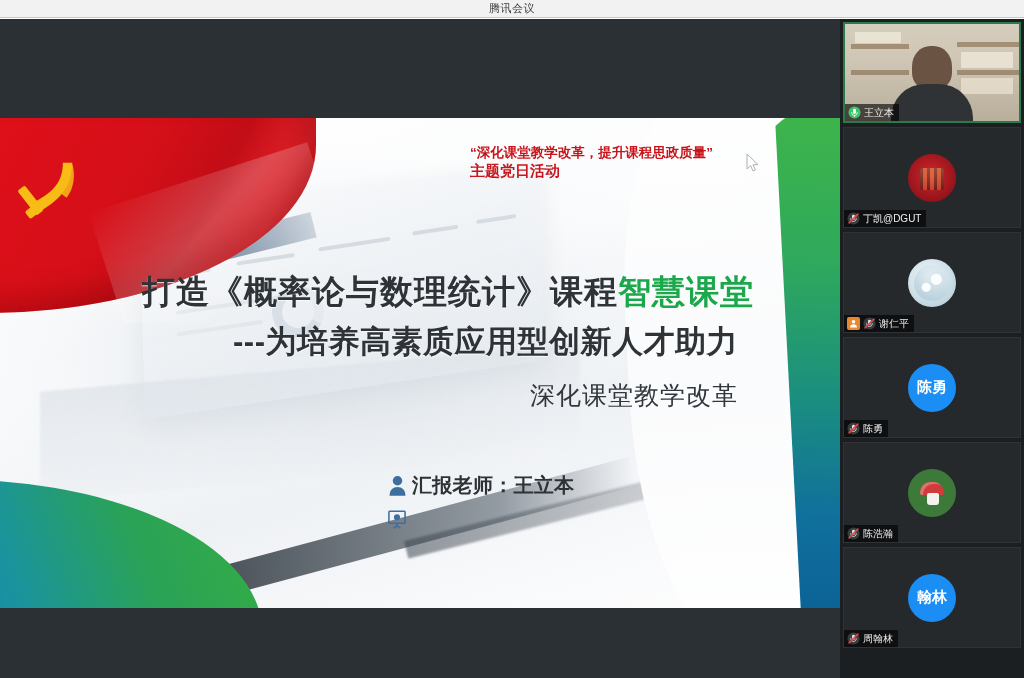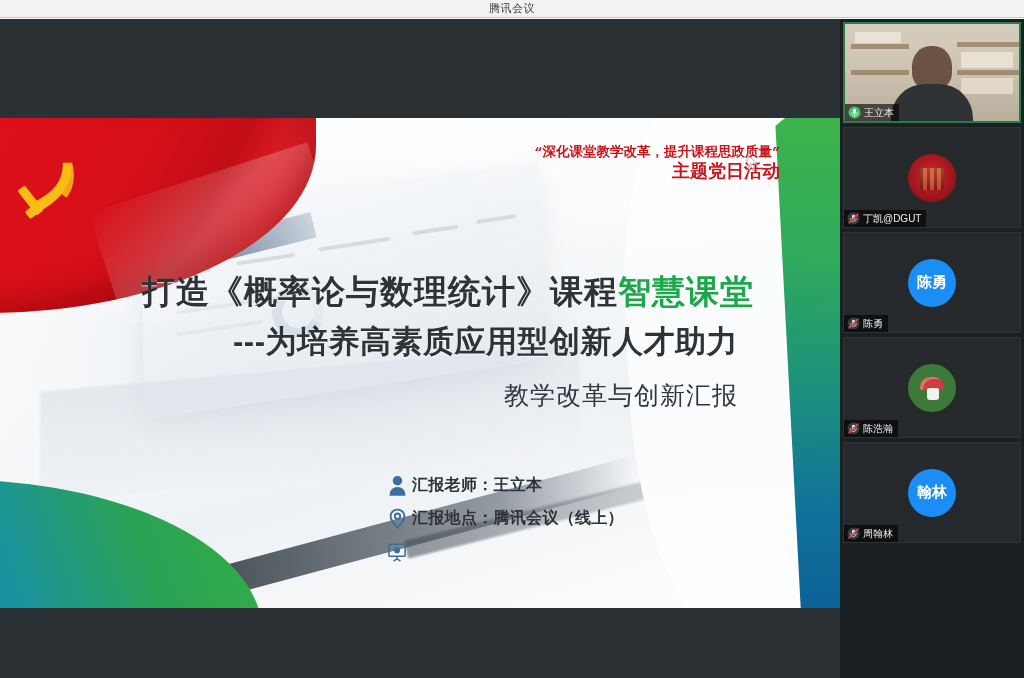--- a/index.html
+++ b/index.html
@@ -116,24 +116,24 @@
   .wave-left {
     position: absolute; left: -70px; bottom: -36px; width: 330px; height: 170px;
     background: linear-gradient(72deg, #1283a8 0%, #1a93a0 26%, #2aa257 62%, #35ae44 100%);
     border-top-right-radius: 100% 96%;
     transform: rotate(-2deg);
   }
 
   
   .red-head {
     position: absolute; left: 470px; top: 26px; width: 310px;
-    text-align: right; line-height: 1.28; font-family: Liberation Mono, monospace;
+    text-align: left; line-height: 1.28;
   }
   .red-head .l1 { font-size: 13.5px; font-weight: 700; color: #c8151c; white-space: nowrap; }
-  .red-head .l2 { font-size: 18px; font-weight: 700; color: #c8151c; }
+  .red-head .l2 { font-size: 15px; font-weight: 700; color: #c8151c; }
 
   
   .title-block { position: absolute; left: 0; top: 152px; width: 800px; }
   .t-line1 {
     font-size: 33px; font-weight: 700; color: #2e3338; letter-spacing: 1px;
     text-align: left; padding-left: 142px; white-space: nowrap;
     text-shadow: 0 1px 1px rgba(255,255,255,.8);
     font-family: Liberation Serif, serif;
   }
   .t-line1 .accent { color: #1aa84a; }
@@ -144,21 +144,21 @@
   }
   .t-line3 {
     font-size: 25px; font-weight: 400; color: #31373d; letter-spacing: 1px;
     text-align: right; padding-right: 62px; margin-top: 16px; white-space: nowrap;
   }
 
   
   .info-block { position: absolute; left: 382px; top: 351px; }
   .info-row { display: flex; align-items: center; height: 33px; }
   .info-ico { width: 30px; height: 26px; display: flex; align-items: center; justify-content: center; }
-  .info-txt { font-size: 16px; font-weight: 700; color: #2d3237; white-space: nowrap; letter-spacing: .3px; text-align: right; }
+  .info-txt { font-size: 20px; font-weight: 700; color: #2d3237; white-space: nowrap; letter-spacing: .3px; text-align: right; }
 
   
   .cursor { position: absolute; left: 746px; top: 134px; width: 14px; height: 20px; opacity: .55; }
 
   
   .strip {
     position: absolute; left: 840px; top: 19px; width: 184px; height: 659px;
     background: #1c1f22; padding: 3px 3px 0 3px;
   }
   .tile {
@@ -282,44 +282,35 @@
       <div class="red-head">
         <div class="l1">“深化课堂教学改革，提升课程思政质量”</div>
         <div class="l2">主题党日活动</div>
       </div>
 
       <div class="title-block">
         <div class="t-line1">
           <span>打造《概率论与数理统计》课程</span><span class="accent">智慧课堂</span>
         </div>
         <div class="t-line2">---为培养高素质应用型创新人才助力</div>
-        <div class="t-line3">教学改革与创新汇报</div>
+        <div class="t-line3">深化课堂教学改革</div>
       </div>
 
       <div class="info-block">
 
         <div class="info-row">
           <span class="info-ico">
             <svg width="19" height="21" viewBox="0 0 24 26" fill="#3c6e9e">
               <circle cx="12" cy="7" r="6"></circle>
               <path d="M2 26 C2 18.5 6.5 15 12 15 C17.5 15 22 18.5 22 26 Z"></path>
             </svg>
           </span>
           <span class="info-txt">汇报老师：王立本</span>
         </div>
 
-        <div class="info-row">
-          <span class="info-ico">
-            <svg width="19" height="22" viewBox="0 0 24 28" fill="none" stroke="#3c6e9e" stroke-width="2.4">
-              <path d="M12 2 C7 2 3.2 5.8 3.2 10.6 C3.2 16.4 12 25 12 25 C12 25 20.8 16.4 20.8 10.6 C20.8 5.8 17 2 12 2 Z"></path>
-              <circle cx="12" cy="10.4" r="3.4"></circle>
-            </svg>
-          </span>
-          <span class="info-txt">汇报地点：腾讯会议（线上）</span>
-        </div>
 
         <div class="info-row">
           <span class="info-ico">
             <svg width="20" height="20" viewBox="0 0 26 26" fill="none" stroke="#3c6e9e" stroke-width="2">
               <rect x="2.5" y="3" width="21" height="15.5" rx="1"></rect>
               <circle cx="13" cy="10.7" r="4" fill="#3c6e9e" stroke="none"></circle>
               <path d="M13 22 L13 18.5 M13 22 L8.5 25 M13 22 L17.5 25" stroke-width="2"></path>
             </svg>
           </span>
         </div>
@@ -363,20 +354,38 @@
         <svg class="mic" viewBox="0 0 16 16">
           <circle cx="8" cy="8" r="7.4" fill="#3a3d40"></circle>
           <rect x="6.2" y="3.3" width="3.6" height="6.4" rx="1.8" fill="#e6e6e6"></rect>
           <path d="M4.6 8.2 C4.6 10.4 6.1 11.6 8 11.6 C9.9 11.6 11.4 10.4 11.4 8.2" stroke="#e6e6e6" stroke-width="1.1" fill="none" stroke-linecap="round"></path>
           <line x1="2.6" y1="13.4" x2="13.4" y2="2.6" stroke="#d94a4a" stroke-width="2" stroke-linecap="round"></line>
         </svg>
         <span class="nm">丁凯@DGUT</span>
       </div>
     </div>
 
+    <div class="tile">
+      <div class="avatar av-photo"></div>
+      <div class="name-bar">
+        <span class="host-badge">
+          <svg width="9" height="9" viewBox="0 0 16 16" fill="#ffffff">
+            <circle cx="8" cy="5" r="3.2"></circle>
+            <path d="M1.8 15 C1.8 11.2 4.6 9.2 8 9.2 C11.4 9.2 14.2 11.2 14.2 15 Z"></path>
+          </svg>
+        </span>
+        <svg class="mic" viewBox="0 0 16 16">
+          <circle cx="8" cy="8" r="7.4" fill="#3a3d40"></circle>
+          <rect x="6.2" y="3.3" width="3.6" height="6.4" rx="1.8" fill="#e6e6e6"></rect>
+          <path d="M4.6 8.2 C4.6 10.4 6.1 11.6 8 11.6 C9.9 11.6 11.4 10.4 11.4 8.2" stroke="#e6e6e6" stroke-width="1.1" fill="none" stroke-linecap="round"></path>
+          <line x1="2.6" y1="13.4" x2="13.4" y2="2.6" stroke="#d94a4a" stroke-width="2" stroke-linecap="round"></line>
+        </svg>
+        <span class="nm">谢仁平</span>
+      </div>
+    </div>
 
     <div class="tile">
       <div class="avatar av-blue">
         <span>陈勇</span>
       </div>
       <div class="name-bar">
         <svg class="mic" viewBox="0 0 16 16">
           <circle cx="8" cy="8" r="7.4" fill="#3a3d40"></circle>
           <rect x="6.2" y="3.3" width="3.6" height="6.4" rx="1.8" fill="#e6e6e6"></rect>
           <path d="M4.6 8.2 C4.6 10.4 6.1 11.6 8 11.6 C9.9 11.6 11.4 10.4 11.4 8.2" stroke="#e6e6e6" stroke-width="1.1" fill="none" stroke-linecap="round"></path>

